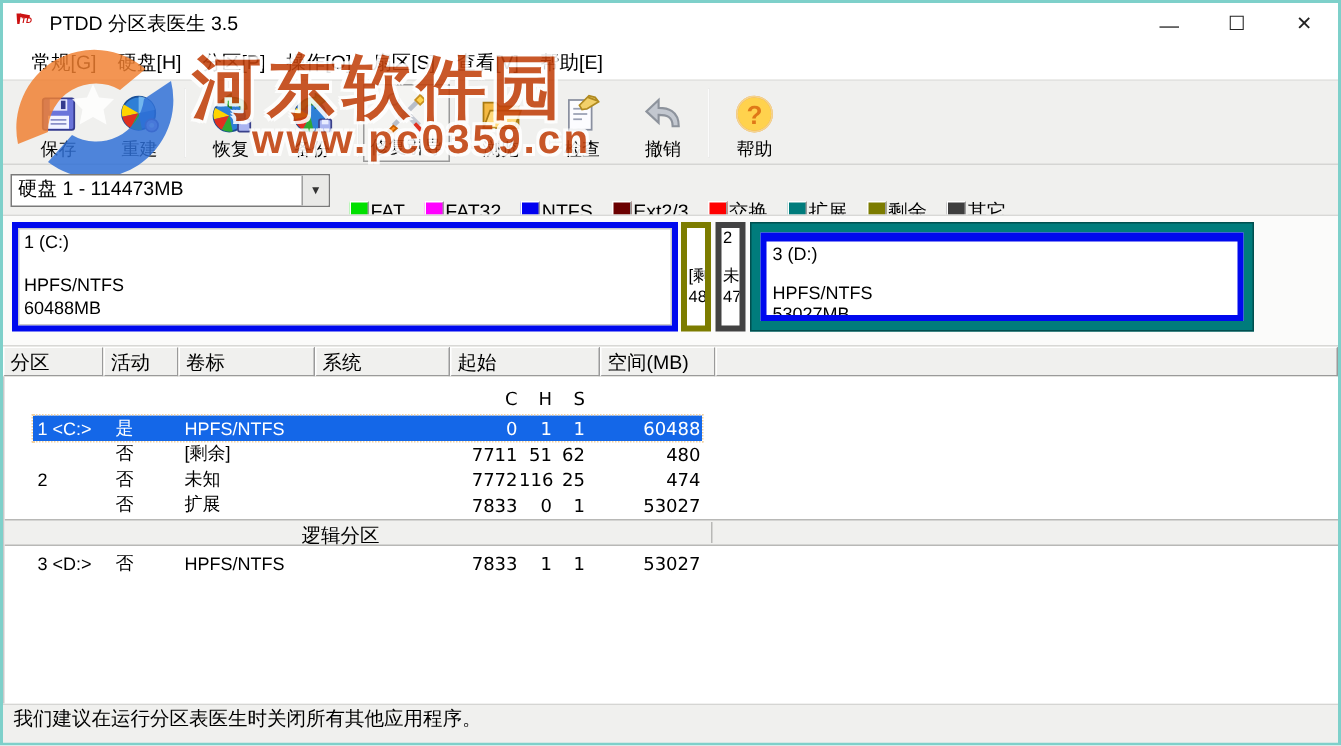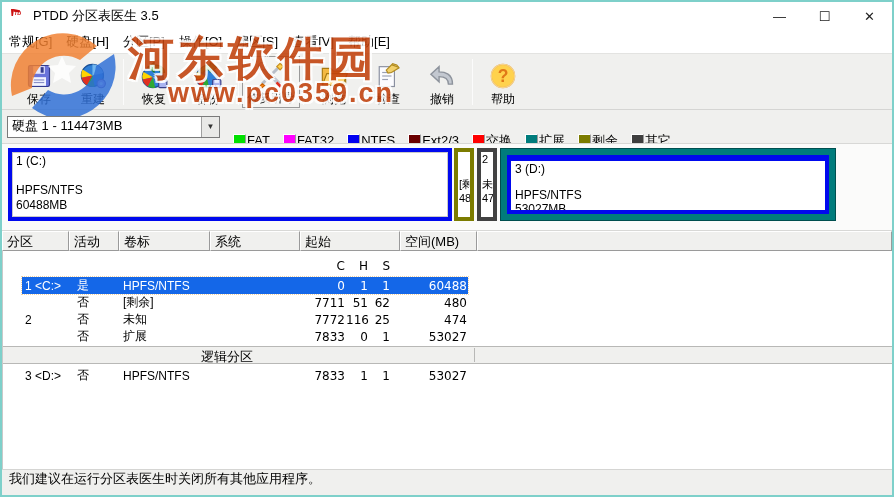--- a/index.html
+++ b/index.html
@@ -13,21 +13,21 @@
     position:absolute; inset:0; border:2px solid #7ed0ca; background:#f0f0f0;
     display:flex; flex-direction:column;
   }
   
   .titlebar { height:28px; background:#fff; display:flex; align-items:center; position:relative; flex:0 0 auto; }
   .app-icon { width:16px; height:16px; margin:0 8px 0 7px; }
   .title-text { font-size:13px; color:#000; }
   .win-controls { position:absolute; right:0; top:0; height:28px; display:flex; }
   .win-btn { width:45px; height:28px; display:flex; align-items:center; justify-content:center; font-size:13px; color:#222; cursor:default; }
   
-  .menubar { height:23px; background:#fff; display:flex; align-items:center; padding-left:0; flex:0 0 auto; }
+  .menubar { height:23px; background:#fff; display:flex; align-items:center; padding-left:12px; flex:0 0 auto; }
   .menu-item { font-size:13px; padding:2px 7px; white-space:nowrap; }
   
   .toolbar { height:57px; background:#f0f0ee; border-top:1px solid #e3e3e1; border-bottom:1px solid #d5d5d3;
     display:flex; align-items:center; padding-left:10px; flex:0 0 auto; }
   .tb-btn { width:54px; height:52px; display:flex; flex-direction:column; align-items:center; justify-content:flex-end; padding-bottom:2px; }
   .tb-btn .ticon { width:30px; height:30px; display:flex; align-items:center; justify-content:center; margin-bottom:1px; }
   .tb-btn .tlabel { font-size:12px; line-height:14px; white-space:nowrap; }
   .tb-btn.pressed { border:1px solid #9a9a9a; background:#f4f4f2; width:58px; }
   .tb-sep { width:1px; height:46px; background:#c8c8c6; border-right:1px solid #fbfbfb; margin:0 3px; }
   

